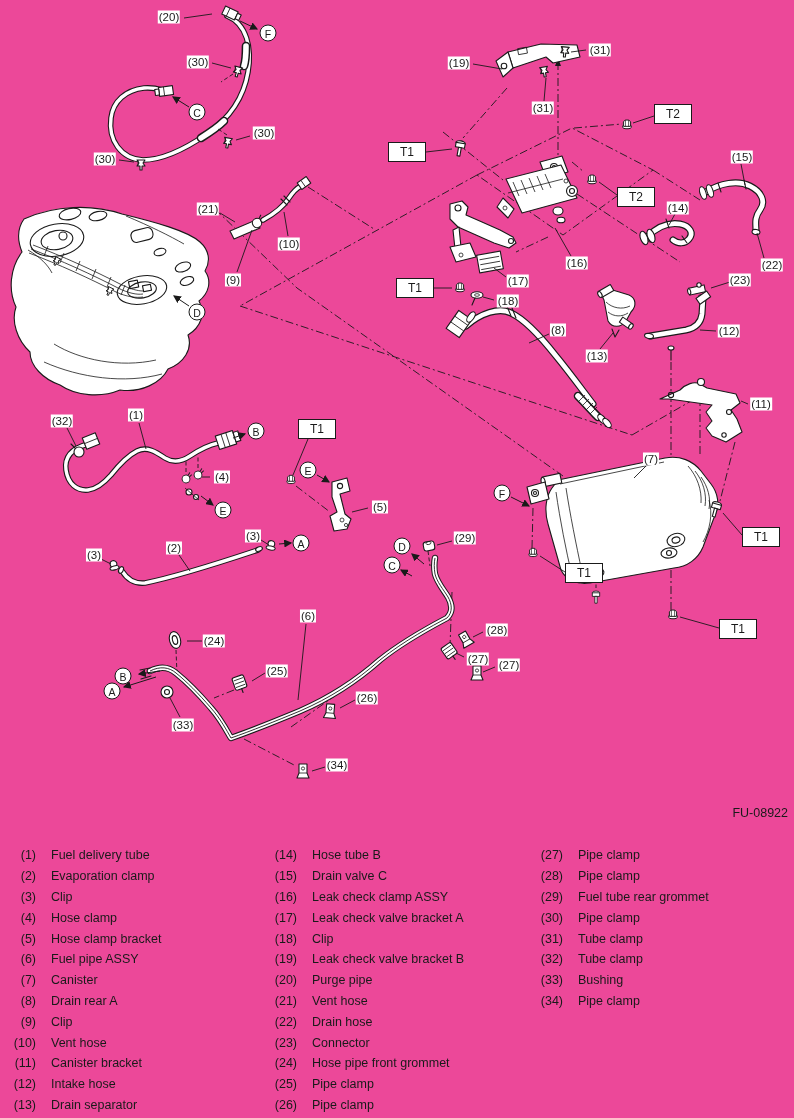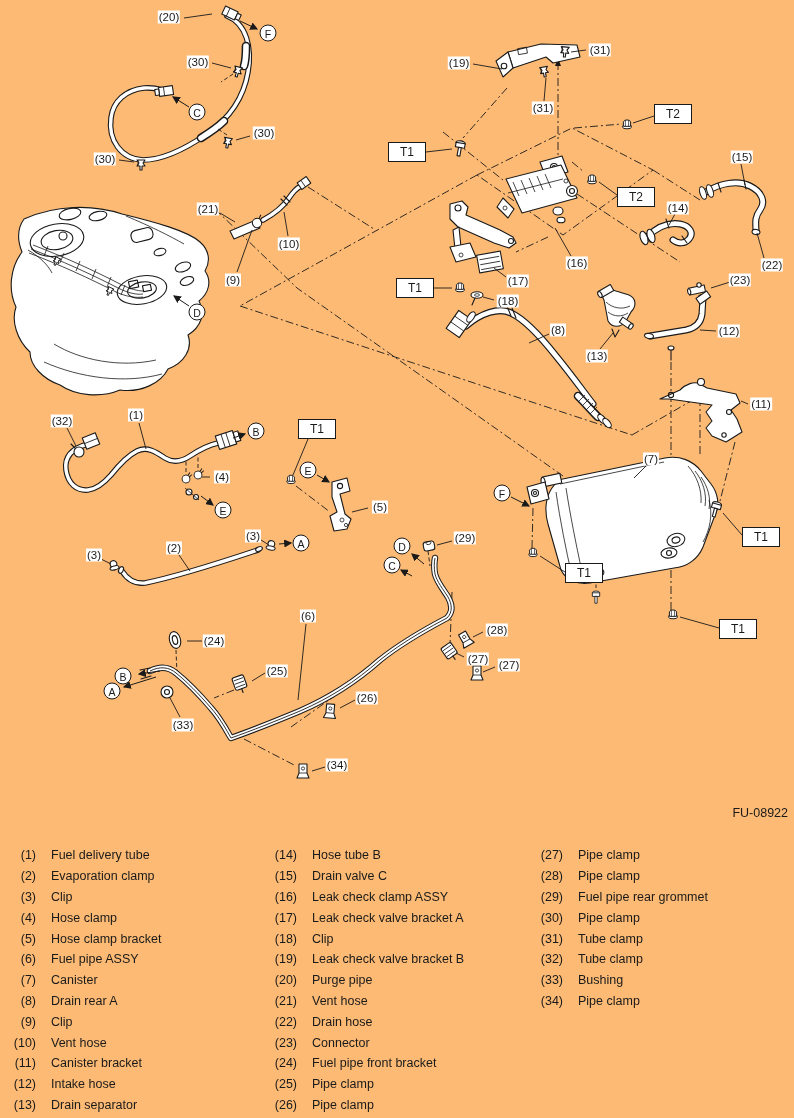--- a/index.html
+++ b/index.html
@@ -1,16 +1,16 @@
 <!DOCTYPE html>
 <html><head>
 <meta charset="utf-8">
 <style>
   html,body{margin:0;padding:0;background:#fff;}
-  .page{position:relative;width:794px;height:1118px;background:#fdba74;overflow:hidden;
+  .page{position:relative;width:794px;height:1118px;background:#ec4899;overflow:hidden;
         font-family:"Liberation Sans",sans-serif;color:#1a1a1a;}
   .diagram{position:absolute;left:0;top:0;width:794px;height:840px;}
   svg{position:absolute;left:0;top:0;}
   svg *{vector-effect:none;}
   .ln{fill:none;stroke:#1a1a1a;stroke-width:1.1;stroke-linecap:round;stroke-linejoin:round;}
   .fill{fill:#fff;stroke:#1a1a1a;stroke-width:1.1;stroke-linejoin:round;}
   .thin{fill:none;stroke:#1a1a1a;stroke-width:0.8;}
   .tubeO{fill:none;stroke:#1a1a1a;stroke-width:5.6;stroke-linecap:round;}
   .tubeI{fill:none;stroke:#fff;stroke-width:3.4;stroke-linecap:round;}
   .tubeO2{fill:none;stroke:#1a1a1a;stroke-width:7;stroke-linecap:round;}
@@ -626,21 +626,21 @@
         <div class="lrow">
           <span class="lnum" style="width: 31px;">(22)</span>
           <span class="lname">Drain hose</span>
         </div>
         <div class="lrow">
           <span class="lnum" style="width: 31px;">(23)</span>
           <span class="lname">Connector</span>
         </div>
         <div class="lrow">
           <span class="lnum" style="width: 31px;">(24)</span>
-          <span class="lname">Fuel pipe front bracket</span>
+          <span class="lname">Hose pipe front grommet</span>
         </div>
         <div class="lrow">
           <span class="lnum" style="width: 31px;">(25)</span>
           <span class="lname">Pipe clamp</span>
         </div>
         <div class="lrow">
           <span class="lnum" style="width: 31px;">(26)</span>
           <span class="lname">Pipe clamp</span>
         </div>
       </div>
@@ -648,21 +648,21 @@
         <div class="lrow">
           <span class="lnum" style="width: 29px;">(27)</span>
           <span class="lname">Pipe clamp</span>
         </div>
         <div class="lrow">
           <span class="lnum" style="width: 29px;">(28)</span>
           <span class="lname">Pipe clamp</span>
         </div>
         <div class="lrow">
           <span class="lnum" style="width: 29px;">(29)</span>
-          <span class="lname">Fuel pipe rear grommet</span>
+          <span class="lname">Fuel tube rear grommet</span>
         </div>
         <div class="lrow">
           <span class="lnum" style="width: 29px;">(30)</span>
           <span class="lname">Pipe clamp</span>
         </div>
         <div class="lrow">
           <span class="lnum" style="width: 29px;">(31)</span>
           <span class="lname">Tube clamp</span>
         </div>
         <div class="lrow">

